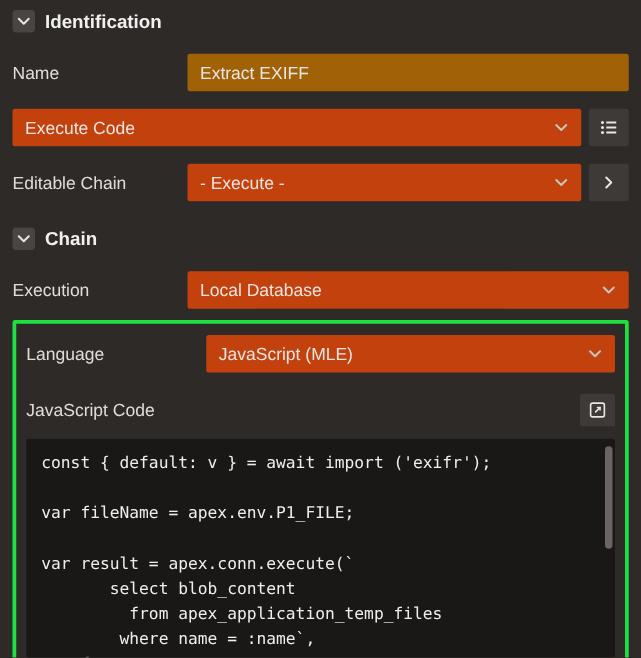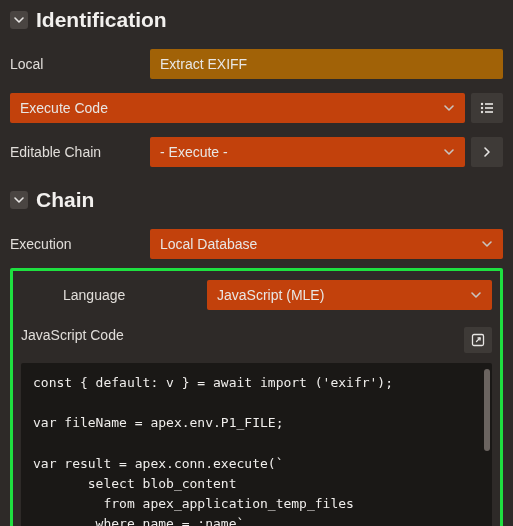--- a/index.html
+++ b/index.html
@@ -26,21 +26,21 @@
     height: 18px;
     background: #4a4542;
     border-radius: 3px;
     display: flex;
     align-items: center;
     justify-content: center;
     cursor: pointer;
   }
   .section-title {
     font-weight: 700;
-    font-size: 21px;
+    font-size: 15px;
     color: #f2f0ee;
   }
   .row {
     display: flex;
     align-items: center;
     gap: 10px;
     padding: 7px 0;
   }
   .label {
     width: 130px;
@@ -89,21 +89,21 @@
     color: #c8c4c0;
   }
   .highlight-box {
     border: 3px solid #1ee040;
     border-radius: 2px;
     margin: 2px 0 0 0;
     padding: 0 8px 8px 8px;
   }
   .code-header {
     display: flex;
-    align-items: flex-start;
+    align-items: center;
     justify-content: space-between;
     padding: 10px 0 10px 0;
     gap: 20px;
   }
   .code-label {
     color: #e0ddd9;
     font-size: 14px;
   }
   .expand-btn {
     width: 28px;
@@ -146,21 +146,21 @@
   <div class="section-header">
     <div class="collapse-btn">
       <svg width="12" height="12" viewBox="0 0 12 12">
         <path d="M2 4 L6 8 L10 4" stroke="#e8e6e4" stroke-width="1.6" fill="none" stroke-linecap="round" stroke-linejoin="round"></path>
       </svg>
     </div>
     <div class="section-title">Identification</div>
   </div>
 
   <div class="row">
-    <div class="label">Local</div>
+    <div class="label">Name</div>
     <div class="field-wrap">
       <input class="text-input" value="Extract EXIFF" style="">
     </div>
   </div>
 
   <div class="row">
     <div class="field-wrap">
       <div class="select">
         <span>Execute Code</span>
         <span class="chev">
@@ -221,21 +221,21 @@
         <span class="chev">
           <svg width="12" height="12" viewBox="0 0 12 12">
               <path d="M2 4 L6 8 L10 4" stroke="#c8c4c0" stroke-width="1.6" fill="none" stroke-linecap="round" stroke-linejoin="round"></path>
             </svg>
         </span>
       </div>
     </div>
   </div>
 
   <div class="highlight-box">
-    <div class="row" style="padding-top:9px;margin-left:42px;">
+    <div class="row" style="padding-top:9px;">
       <div class="label" style="width:134px;">Language</div>
       <div class="field-wrap">
         <div class="select">
           <span>JavaScript (MLE)</span>
           <span class="chev">
             <svg width="12" height="12" viewBox="0 0 12 12">
                 <path d="M2 4 L6 8 L10 4" stroke="#c8c4c0" stroke-width="1.6" fill="none" stroke-linecap="round" stroke-linejoin="round"></path>
               </svg>
           </span>
         </div>

